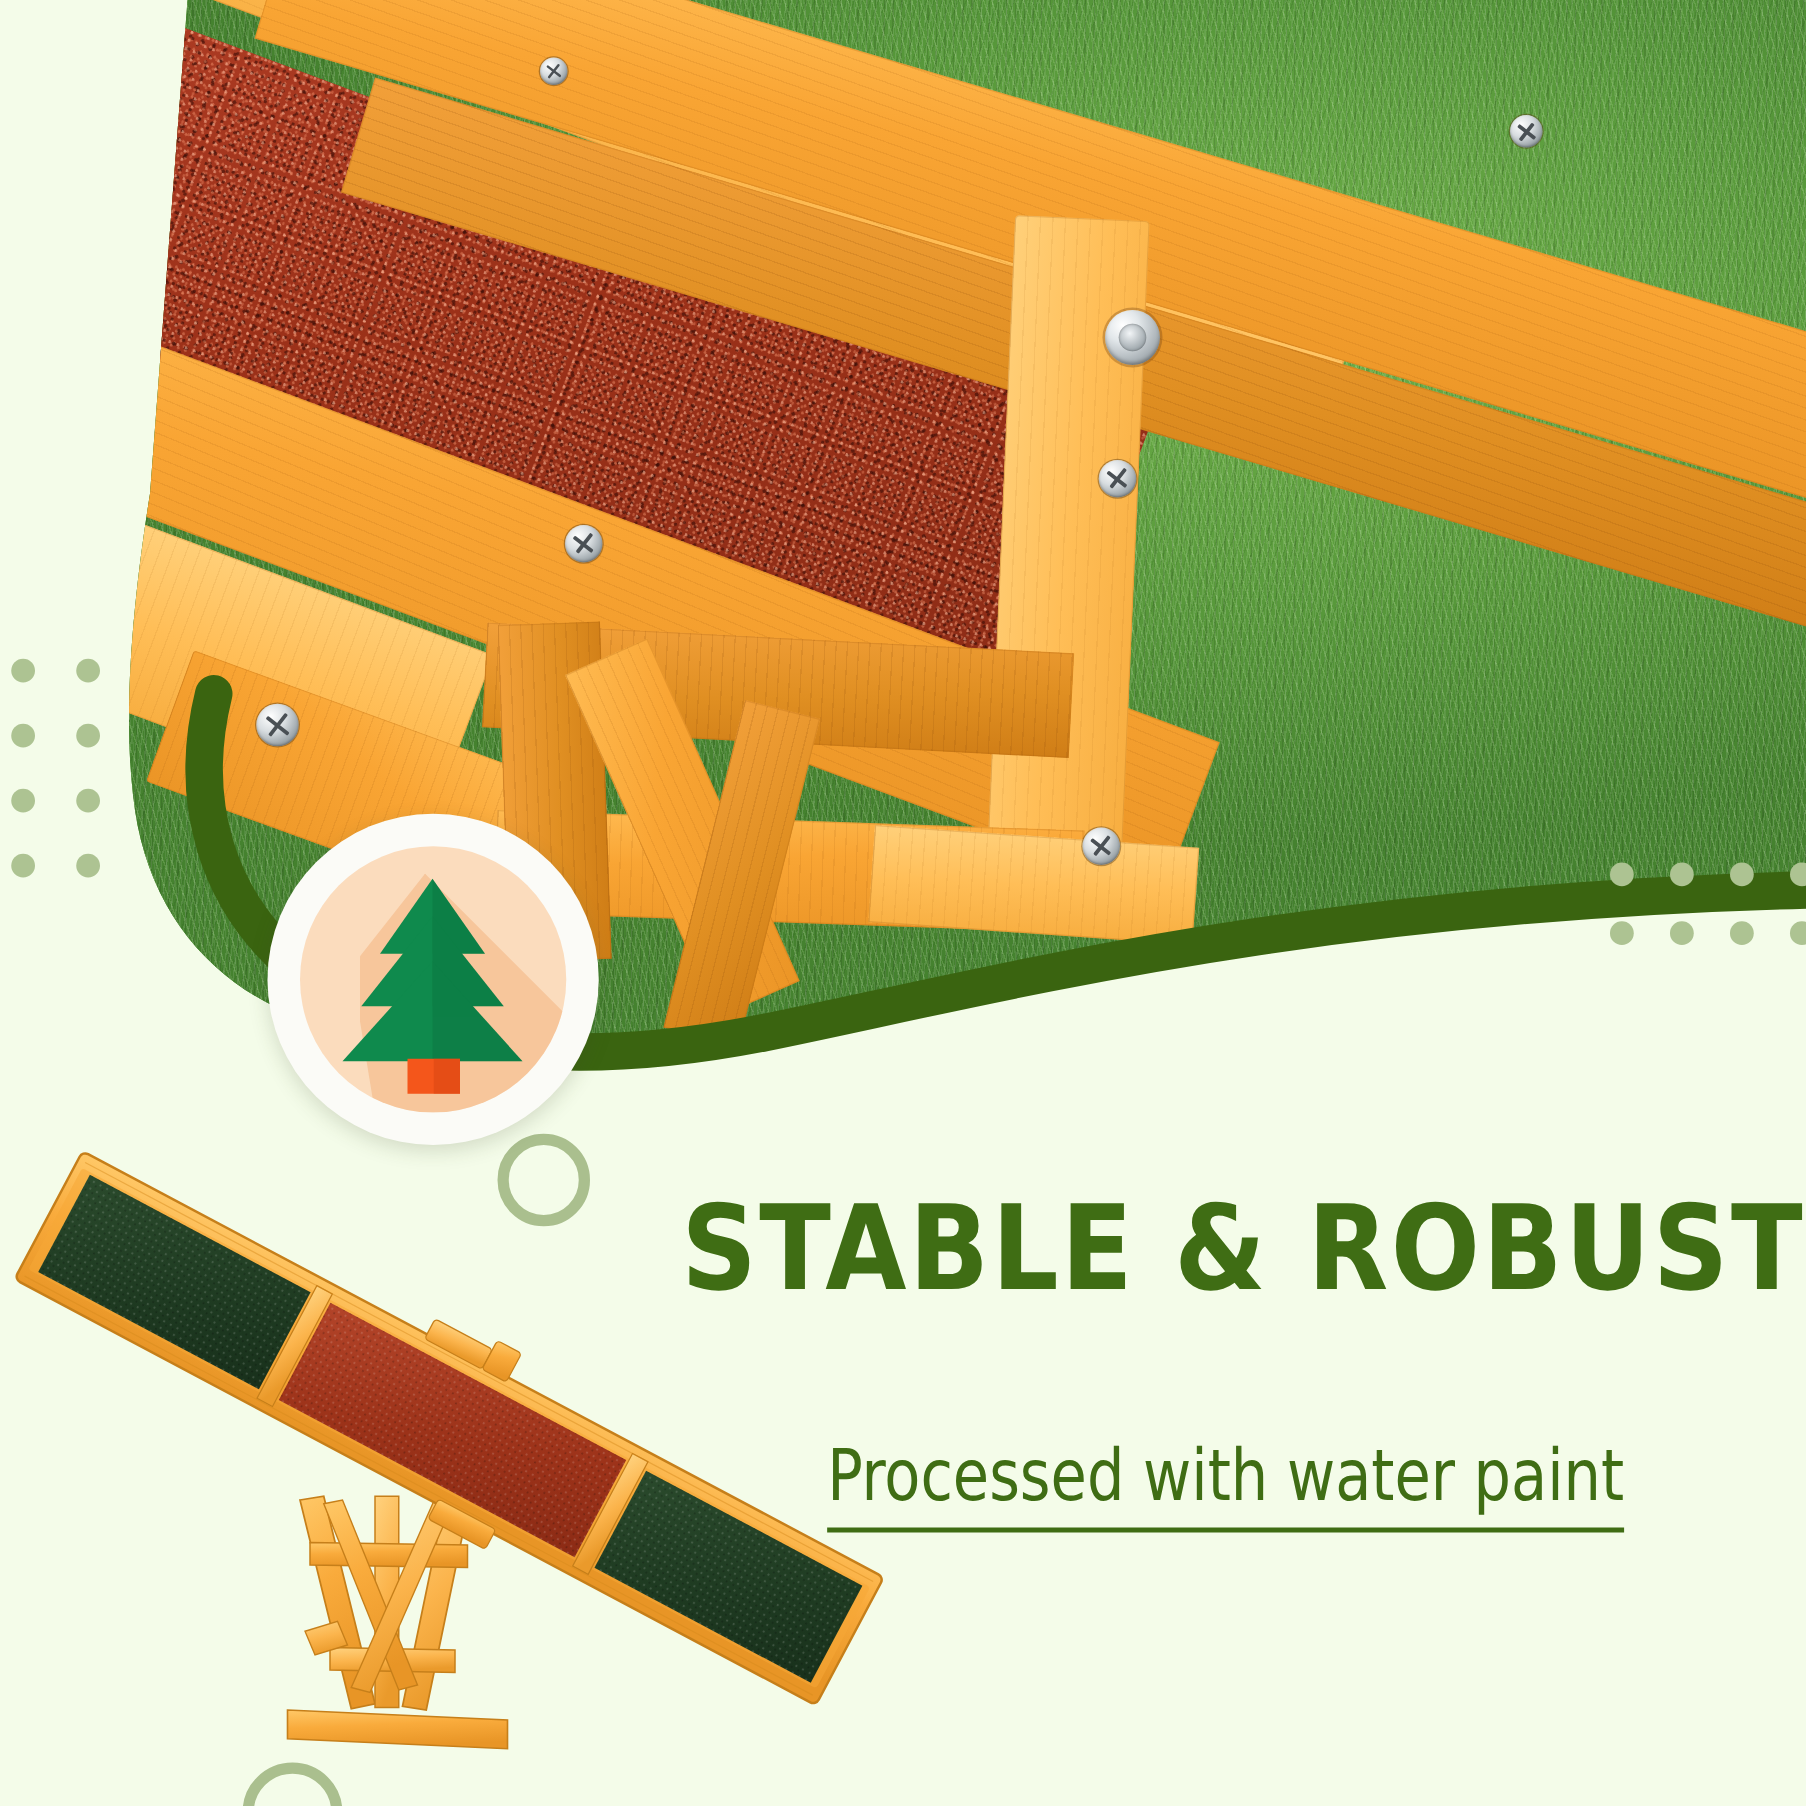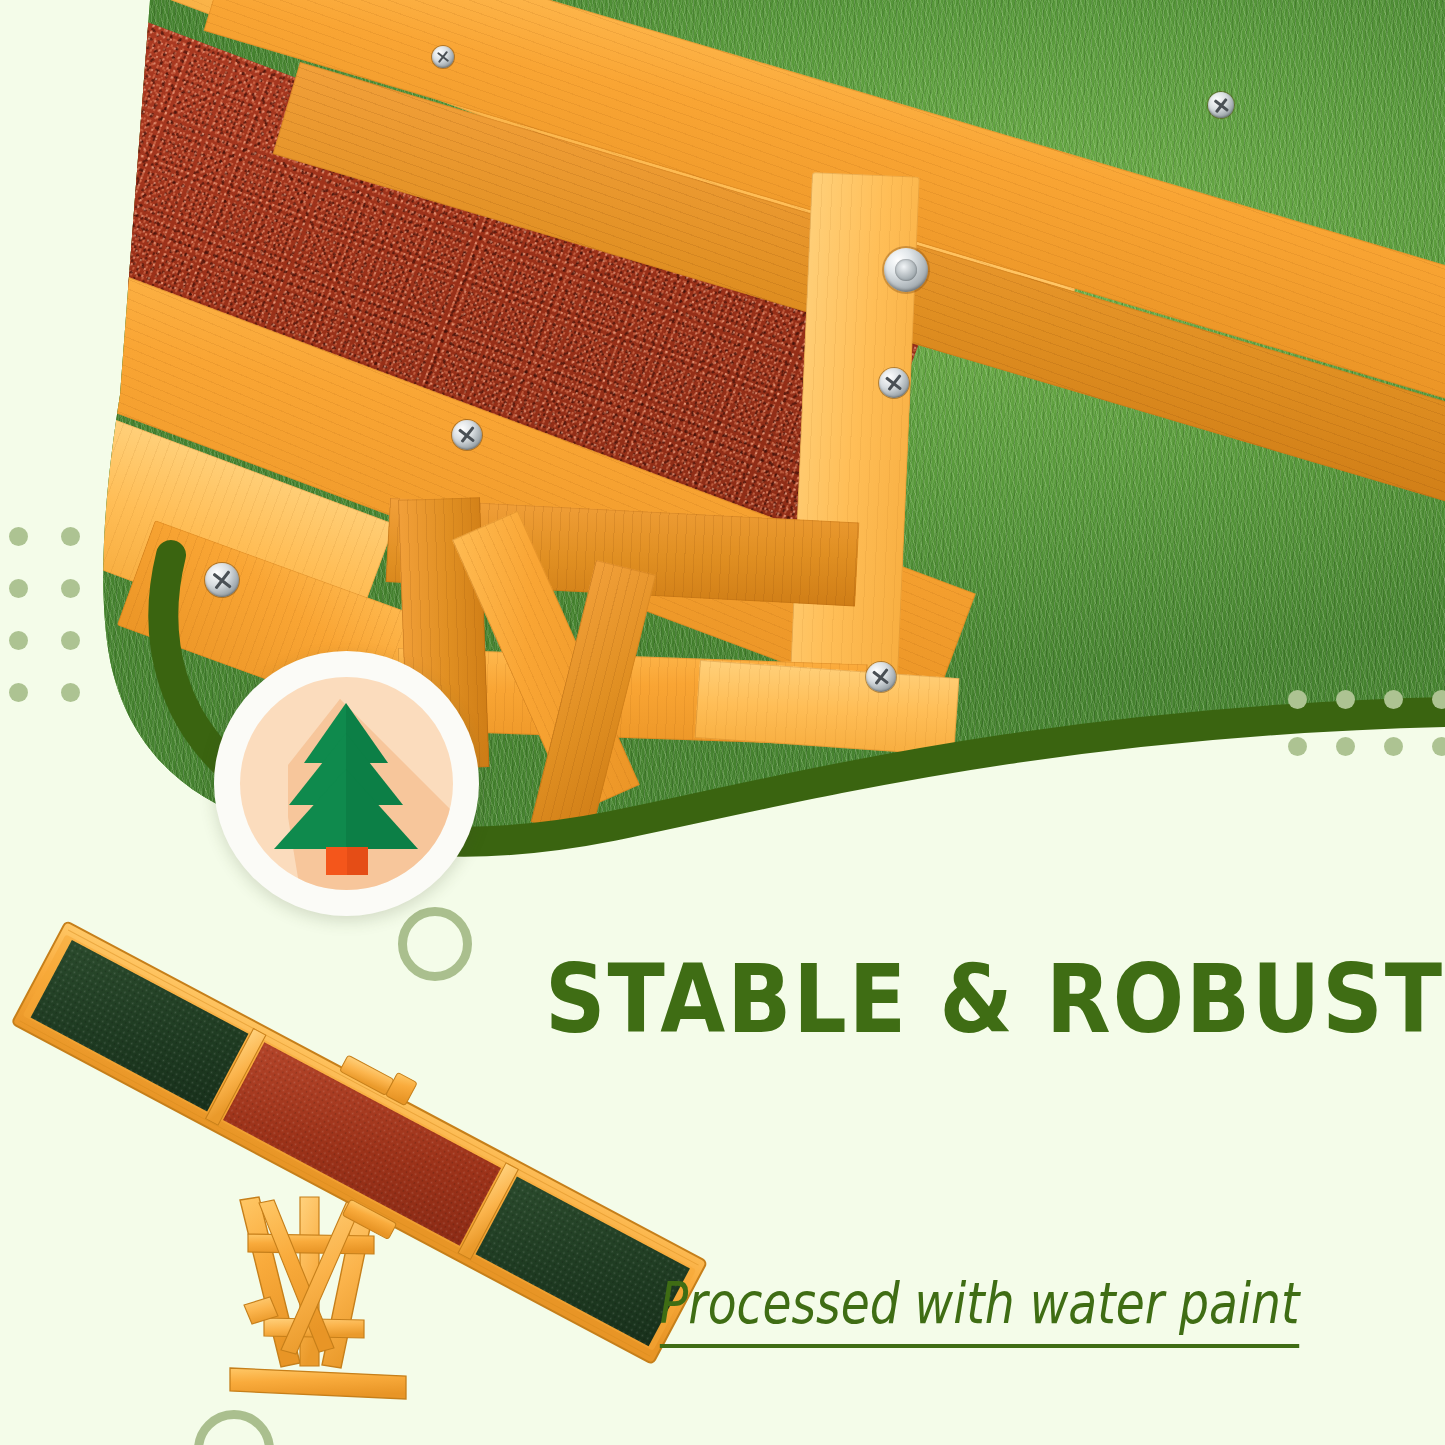--- a/index.html
+++ b/index.html
@@ -200,21 +200,21 @@
     left: 545px;
     text-align: center;
     color: #3f6d14;
     font-family: "DejaVu Sans Condensed", "Liberation Sans Narrow", "Liberation Sans", sans-serif;
     font-weight: 400;
     font-size: 57px;
     line-height: 1.04;
     white-space: nowrap;
   }
   #sub-1 { top: 1110px; }
-  #sub-2 { top: 1274px; font-style: italic; }
+  #sub-2 { top: 1152px; }
   .subline .txt {
     display: inline-block;
     border-bottom: 4px solid #3f6d14;
     padding-bottom: 11px;
     transform: scaleX(0.92);
   }
 </style>
 </head>
 <body>
 

